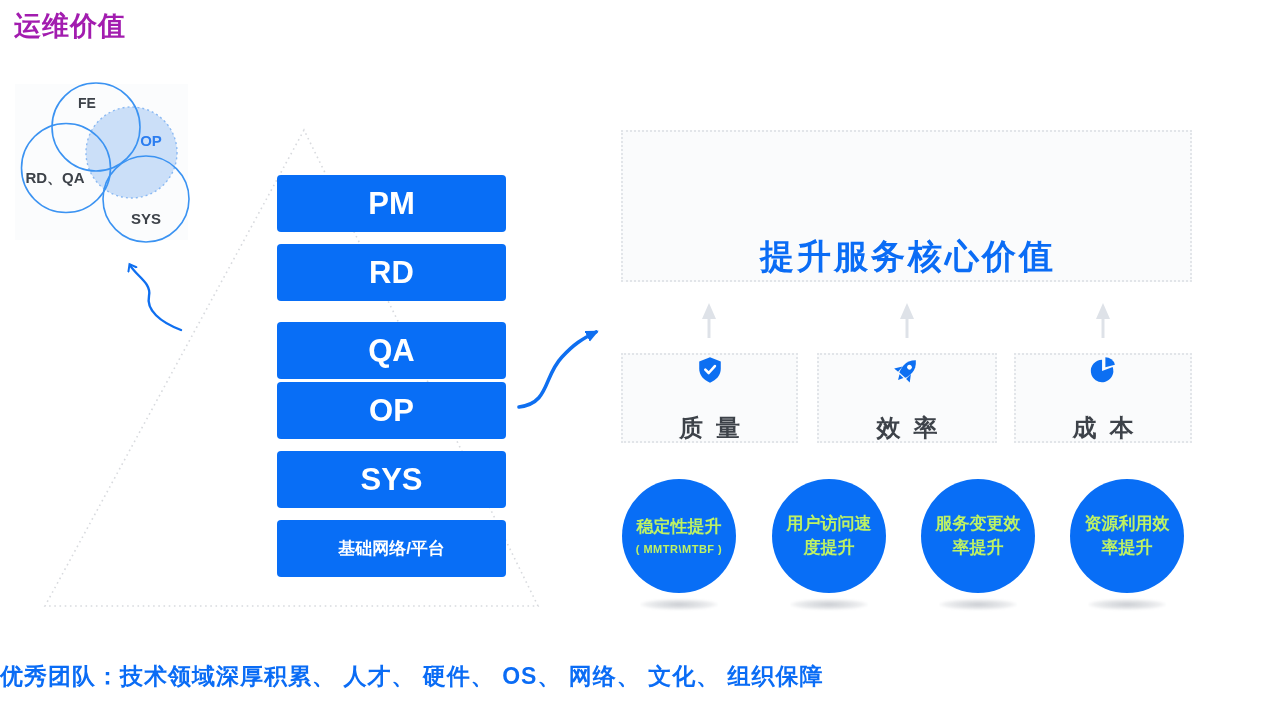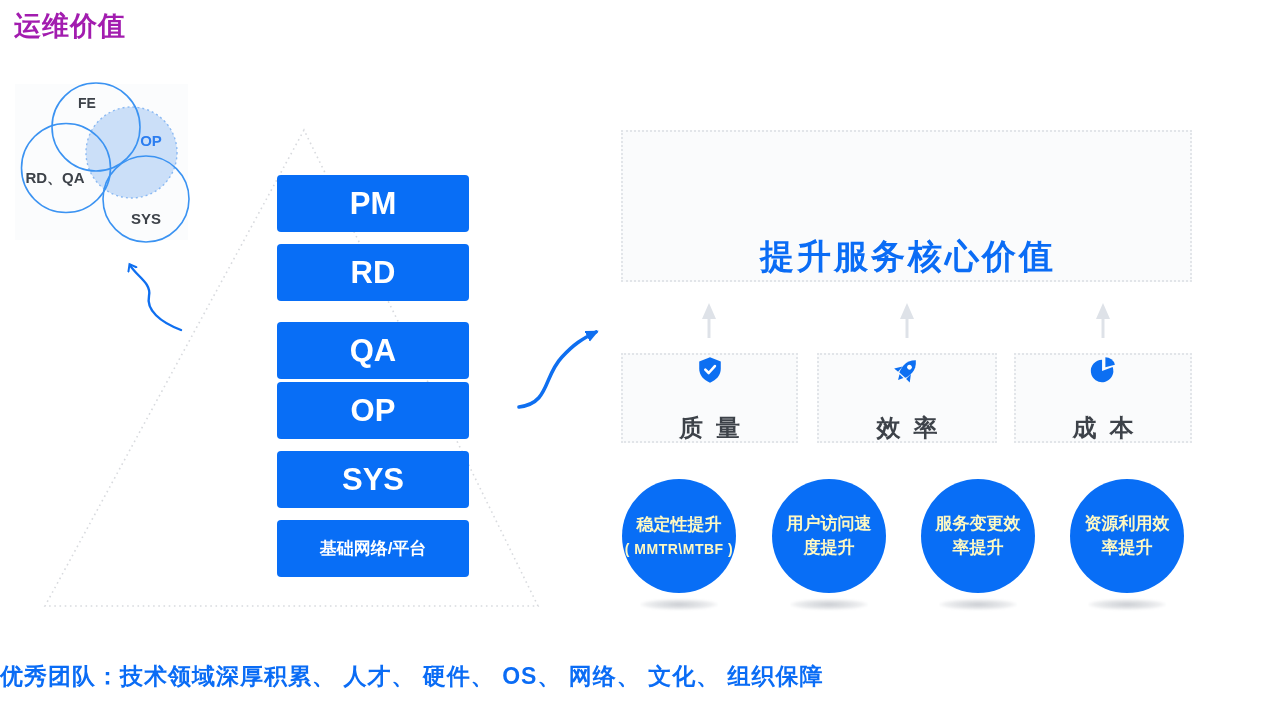--- a/index.html
+++ b/index.html
@@ -10,21 +10,21 @@
   .abs{position:absolute;}
   
   .page-title{
     left:14px;top:8px;font-size:27px;font-weight:bold;color:#a21caf;letter-spacing:1px;
   }
   
   #decor{left:0;top:0;width:1279px;height:719px;}
   #decor text{font-family:"Liberation Sans","DejaVu Sans",sans-serif;font-weight:bold;}
   
   .bar{
-    left:277px;width:192px;height:57px;background:#086ef6;border-radius:4px;
+    left:277px;width:229px;height:57px;background:#086ef6;border-radius:4px;
     display:flex;align-items:center;justify-content:center;
     color:#ffffff;font-weight:bold;font-size:31px;
   }
   .bar.small-label{font-size:17px;}
   
   .dash-box{
     background:#fafbfc;border:2px dotted #e2e5e9;box-sizing:border-box;
   }
   .headline-box{
     left:621px;top:130px;width:571px;height:152px;
@@ -38,24 +38,24 @@
     display:flex;flex-direction:column;align-items:center;justify-content:space-between;gap:3px;
   }
   .pillar .p-icon{width:30px;height:30px;display:block;}
   .pillar .p-label{
     color:#3d4249;font-size:24px;font-weight:bold;letter-spacing:13px;padding-left:13px;line-height:1.1;
   }
   
   .outcome{
     top:479px;width:114px;height:114px;border-radius:50%;background:#086ef6;
     display:flex;flex-direction:column;align-items:center;justify-content:center;
-    color:#fef9c3;font-weight:bold;text-align:center;
+    color:#bef264;font-weight:bold;text-align:center;
   }
   .outcome .line1,.outcome .line2{font-size:17px;line-height:1.4;}
-  .outcome .line2.sub{font-size:14px;letter-spacing:.5px;margin-top:3px;}
+  .outcome .line2.sub{font-size:11px;letter-spacing:.5px;margin-top:3px;}
   .circle-shadow{
     width:78px;height:11px;border-radius:50%;top:599px;
     background:radial-gradient(ellipse at center, rgba(90,100,115,0.32) 0%, rgba(90,100,115,0.12) 55%, rgba(90,100,115,0) 78%);
     filter:blur(1px);
   }
   
   .footer-note{
     left:0;top:661px;width:1228px;text-align:left;
     color:#0a6cf5;font-size:23px;font-weight:bold;letter-spacing:1px;
   }

